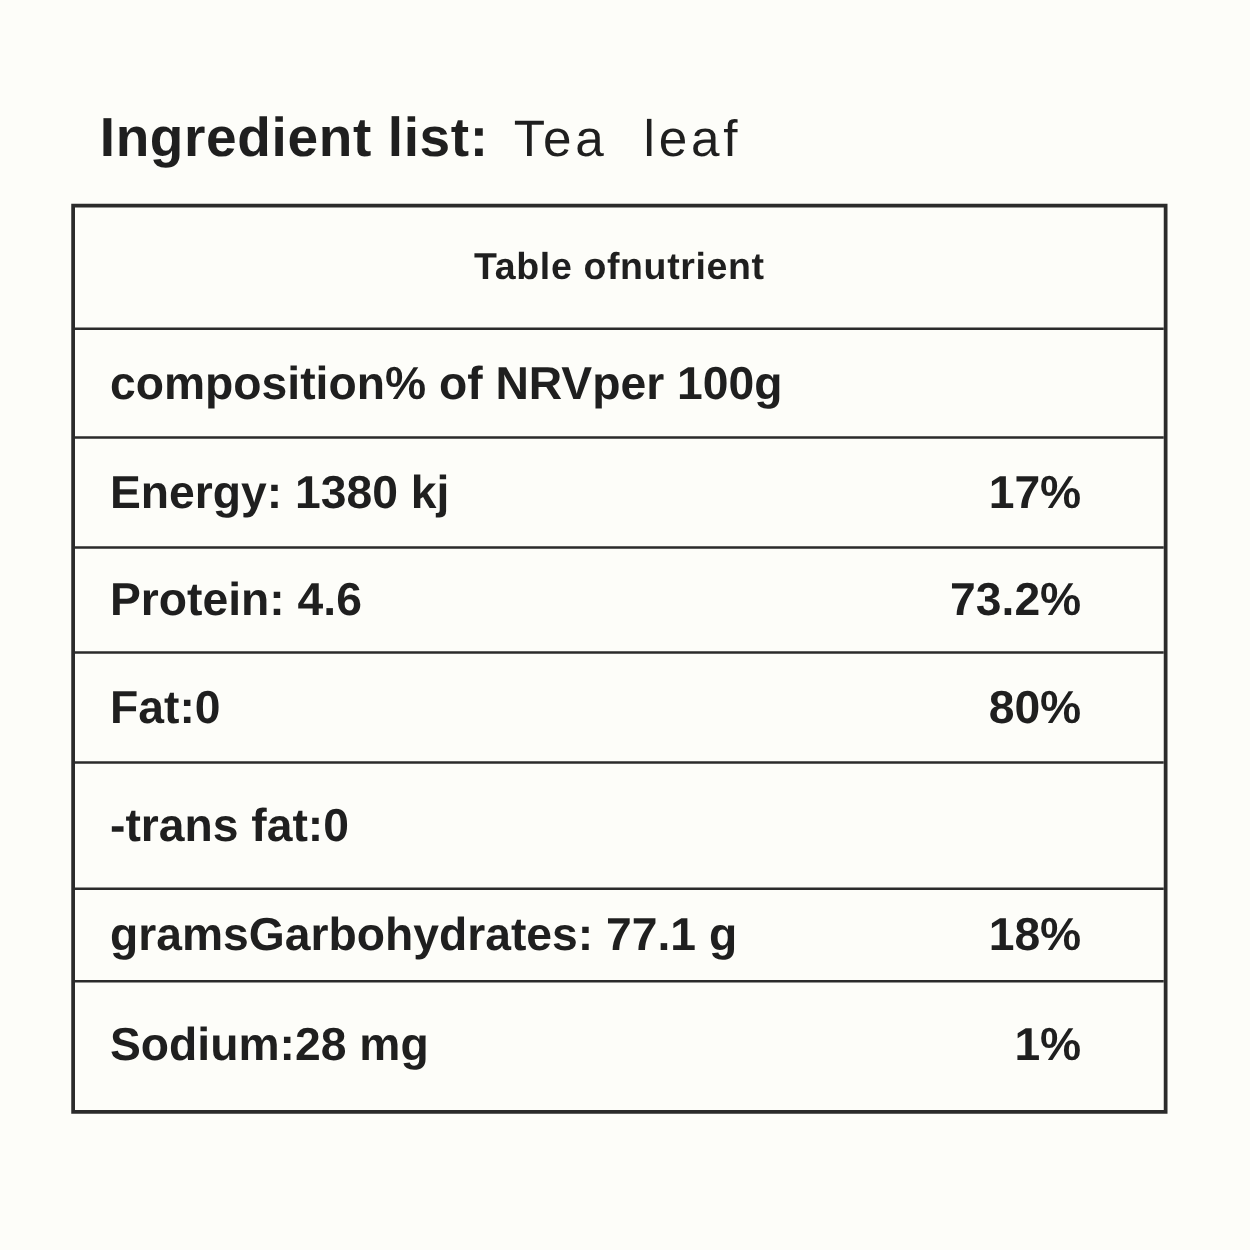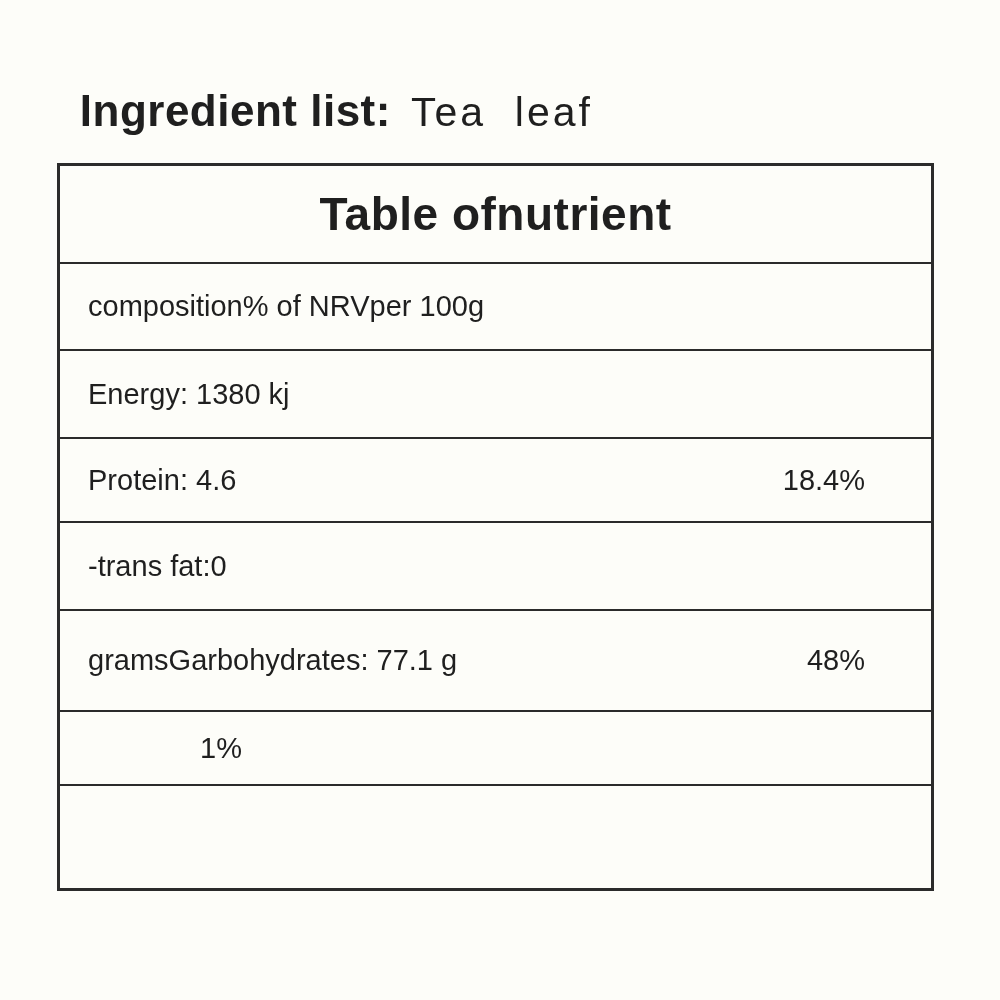--- a/index.html
+++ b/index.html
@@ -43,28 +43,28 @@
     height: 728px;
     border: 3px solid #2b2b2b;
     box-sizing: border-box;
     background: transparent;
   }
   .row {
     box-sizing: border-box;
     display: flex;
     align-items: center;
     border-bottom: 2px solid #2b2b2b;
-    font-size: 29px;
-    font-weight: 400;
+    font-size: 37px;
+    font-weight: 700;
     color: #1f1f1f;
   }
   .header-row {
     height: 98px;
     justify-content: center;
-    font-size: 46px;
+    font-size: 30px;
     font-weight: 700;
     letter-spacing: 0.5px;
   }
   .sub-row {
     height: 87px;
     padding-left: 28px;
   }
   .data-row {
     padding-left: 28px;
     gap: 35px;
@@ -98,32 +98,38 @@
   <div class="ntable">
     <div class="row header-row">
       <span>Table ofnutrient</span>
     </div>
     <div class="row sub-row">
       <span>composition% of NRVper 100g</span>
     </div>
     <div id="rows">
         <div class="row data-row">
           <span class="nutrient-label">Energy: 1380 kj</span>
+          <span class="nrv-value">17%</span>
         </div>
         <div class="row data-row">
           <span class="nutrient-label">Protein: 4.6</span>
-          <span class="nrv-value">18.4%</span>
+          <span class="nrv-value">73.2%</span>
+        </div>
+        <div class="row data-row">
+          <span class="nutrient-label">Fat:0</span>
+          <span class="nrv-value">80%</span>
         </div>
         <div class="row data-row">
           <span class="nutrient-label">-trans fat:0</span>
           <span class="nrv-value"></span>
         </div>
         <div class="row data-row">
           <span class="nutrient-label">gramsGarbohydrates: 77.1 g</span>
-          <span class="nrv-value">48%</span>
+          <span class="nrv-value">18%</span>
         </div>
         <div class="row data-row">
+          <span class="nutrient-label">Sodium:28 mg</span>
           <span class="nrv-value">1%</span>
         </div>
       </div>
   </div>
 
 </div>
 
 </body></html>

